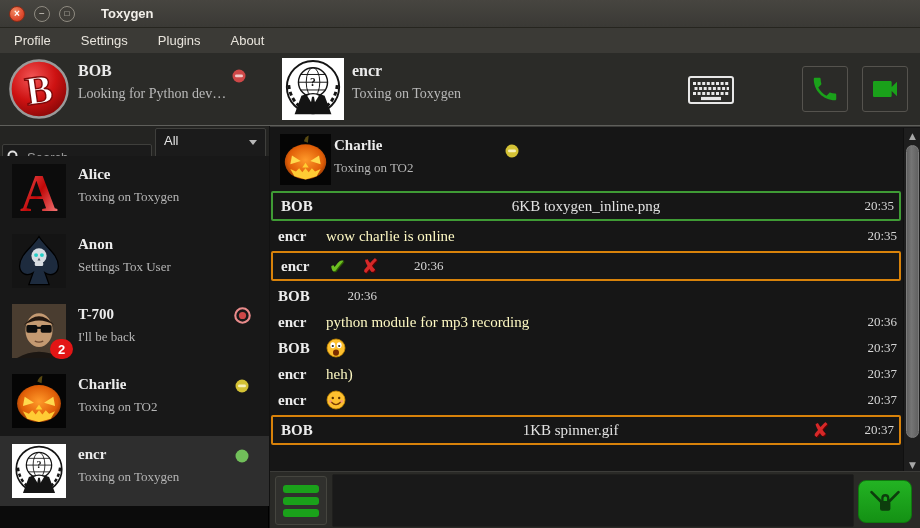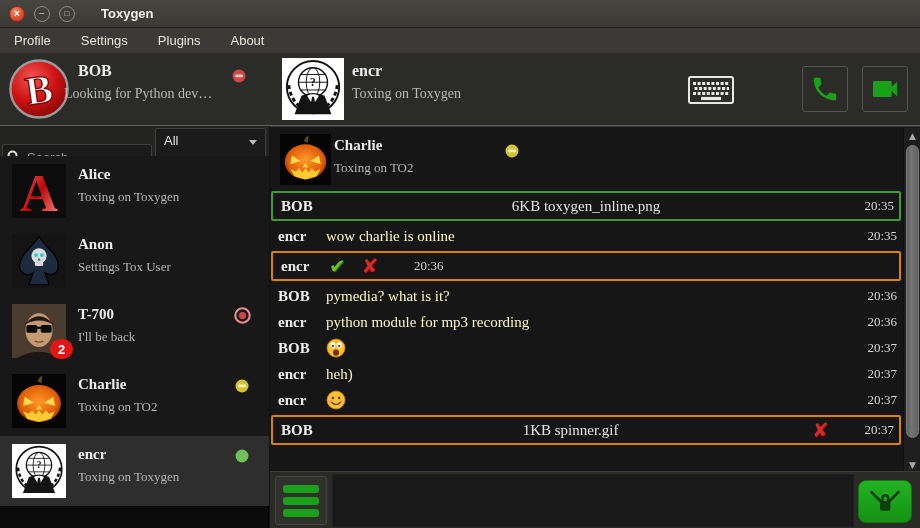--- a/index.html
+++ b/index.html
@@ -30,21 +30,21 @@
     background:#3b3a36; display:flex; align-items:center; padding-left:4px; }
   .menu-item { padding:3px 10px; margin-right:10px; font-size:13px; color:#e8e4dc; cursor:default; }
 
   
   .header { position:absolute; left:0; top:53px; width:920px; height:73px;
     background:#2b2b28; border-bottom:1px solid #5f5f5b; }
   .avatar { display:block; }
   .self-profile { position:absolute; left:0; top:0; width:270px; height:72px; }
   .self-avatar { position:absolute; left:8px; top:5px; width:62px; height:62px; }
   .who-name { position:absolute; left:78px; top:9px; font-size:16px; font-weight:bold; color:#ebebeb; }
-  .who-status { position:absolute; left:64px; top:33px; font-size:14px; color:#b9b9b9; }
+  .who-status { position:absolute; left:78px; top:33px; font-size:14px; color:#b9b9b9; }
   .self-busy { position:absolute; right:24px; top:16px; width:14px; height:14px; }
 
   .peer-hd { position:absolute; left:270px; top:0; width:650px; height:72px; }
   .peer-avatar { position:absolute; left:12px; top:5px; width:62px; height:62px; }
   .peer-name { position:absolute; left:82px; top:9px; font-size:16px; font-weight:bold; color:#ebebeb; }
   .peer-status { position:absolute; left:82px; top:33px; font-size:14px; color:#b9b9b9; }
   .kbd-icon { position:absolute; right:185px; top:22px; width:48px; height:30px; }
   .callbtn { position:absolute; top:13px; width:46px; height:46px; border:1px solid #55534e;
     border-radius:3px; background:transparent; display:flex; align-items:center; justify-content:center; cursor:pointer; }
   .callbtn.audio { right:72px; } .callbtn.video { right:12px; }
@@ -364,21 +364,20 @@
         <span class="sender serif">encr</span>
         <span class="actions">
           <span class="act accept">✔</span>
           <span class="act decline">✘</span>
         </span>
         <span class="time serif">20:36</span>
       </div>
 
       <div class="msg">
         <span class="sender serif">BOB</span>
-        <span class="text serif">pymedia? what is it?</span>
         <span class="time serif">20:36</span>
       </div>
 
       <div class="msg">
         <span class="sender serif">encr</span>
         <span class="text serif">python module for mp3 recording</span>
         <span class="time serif">20:36</span>
       </div>
 
       <div class="msg">

